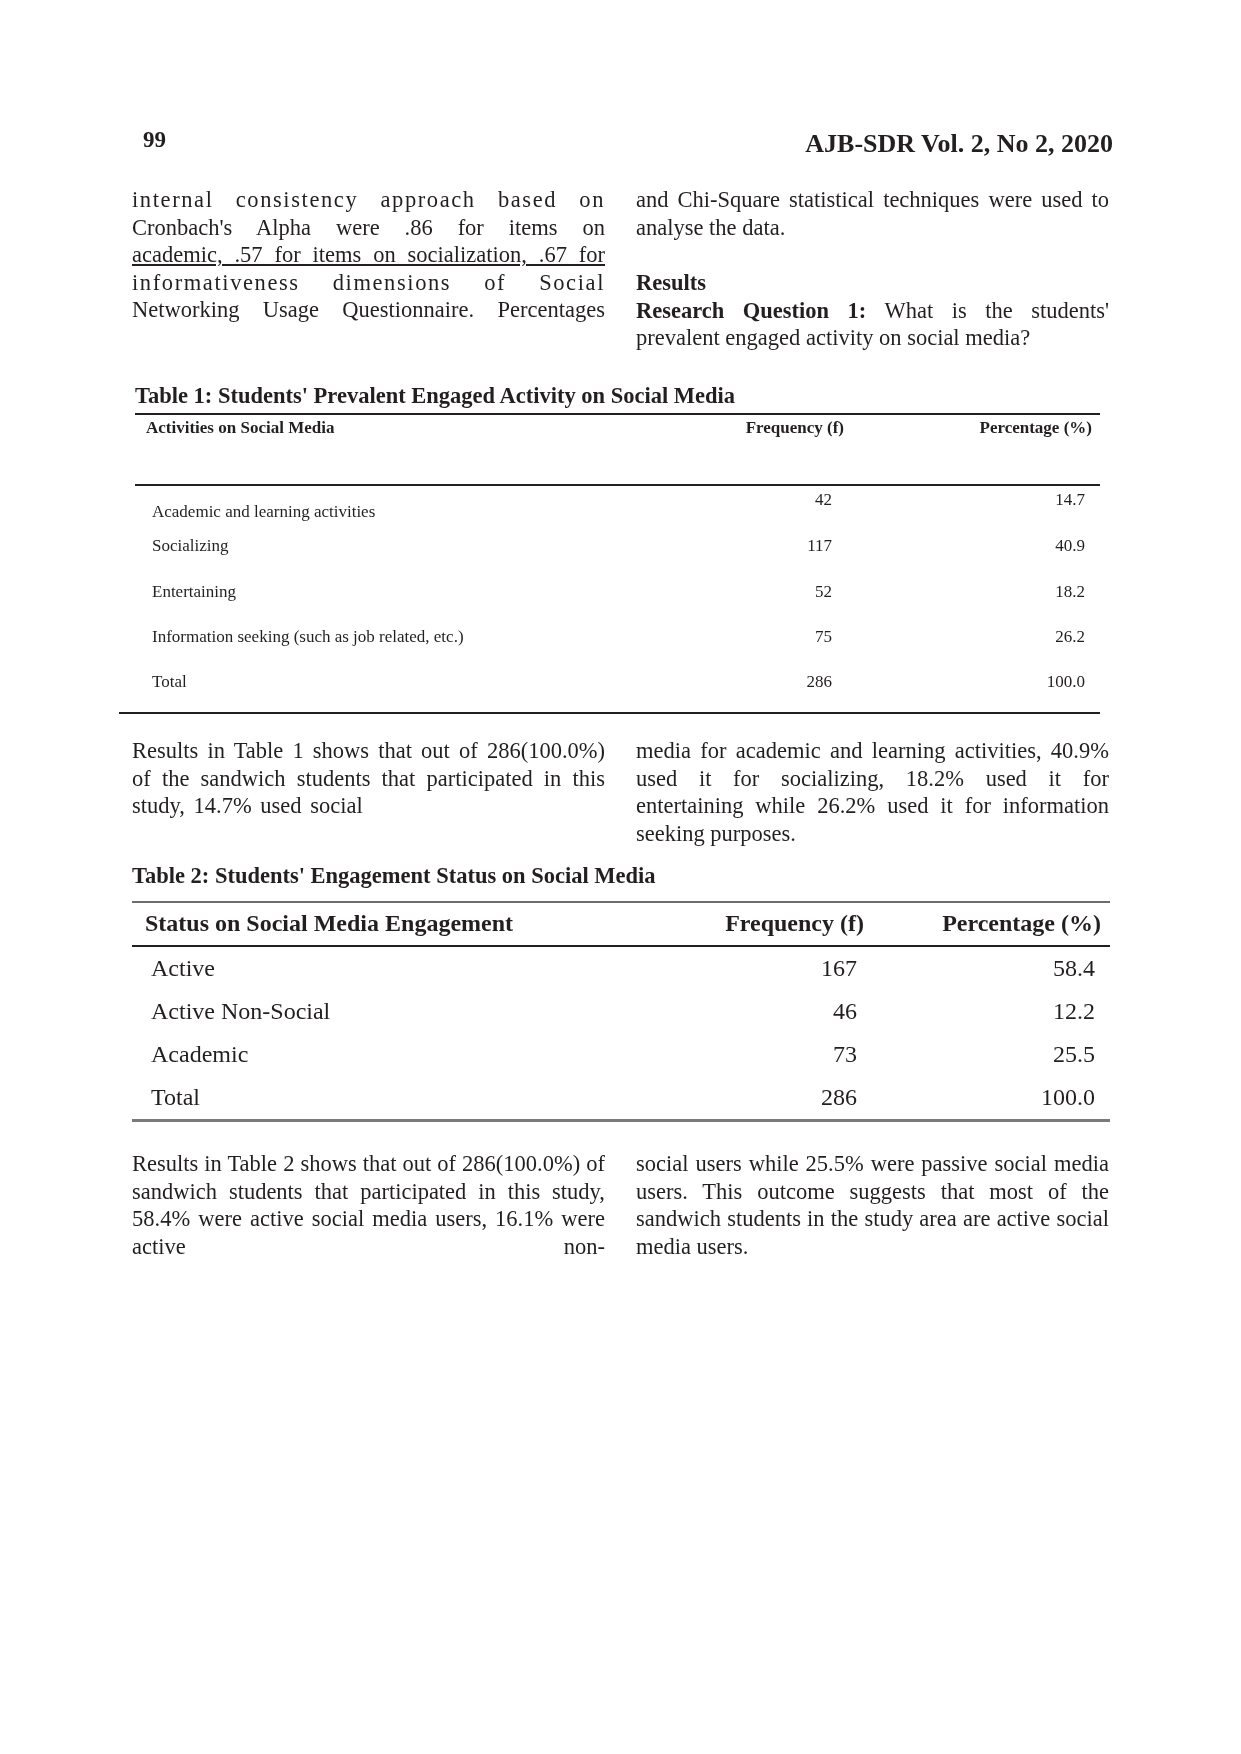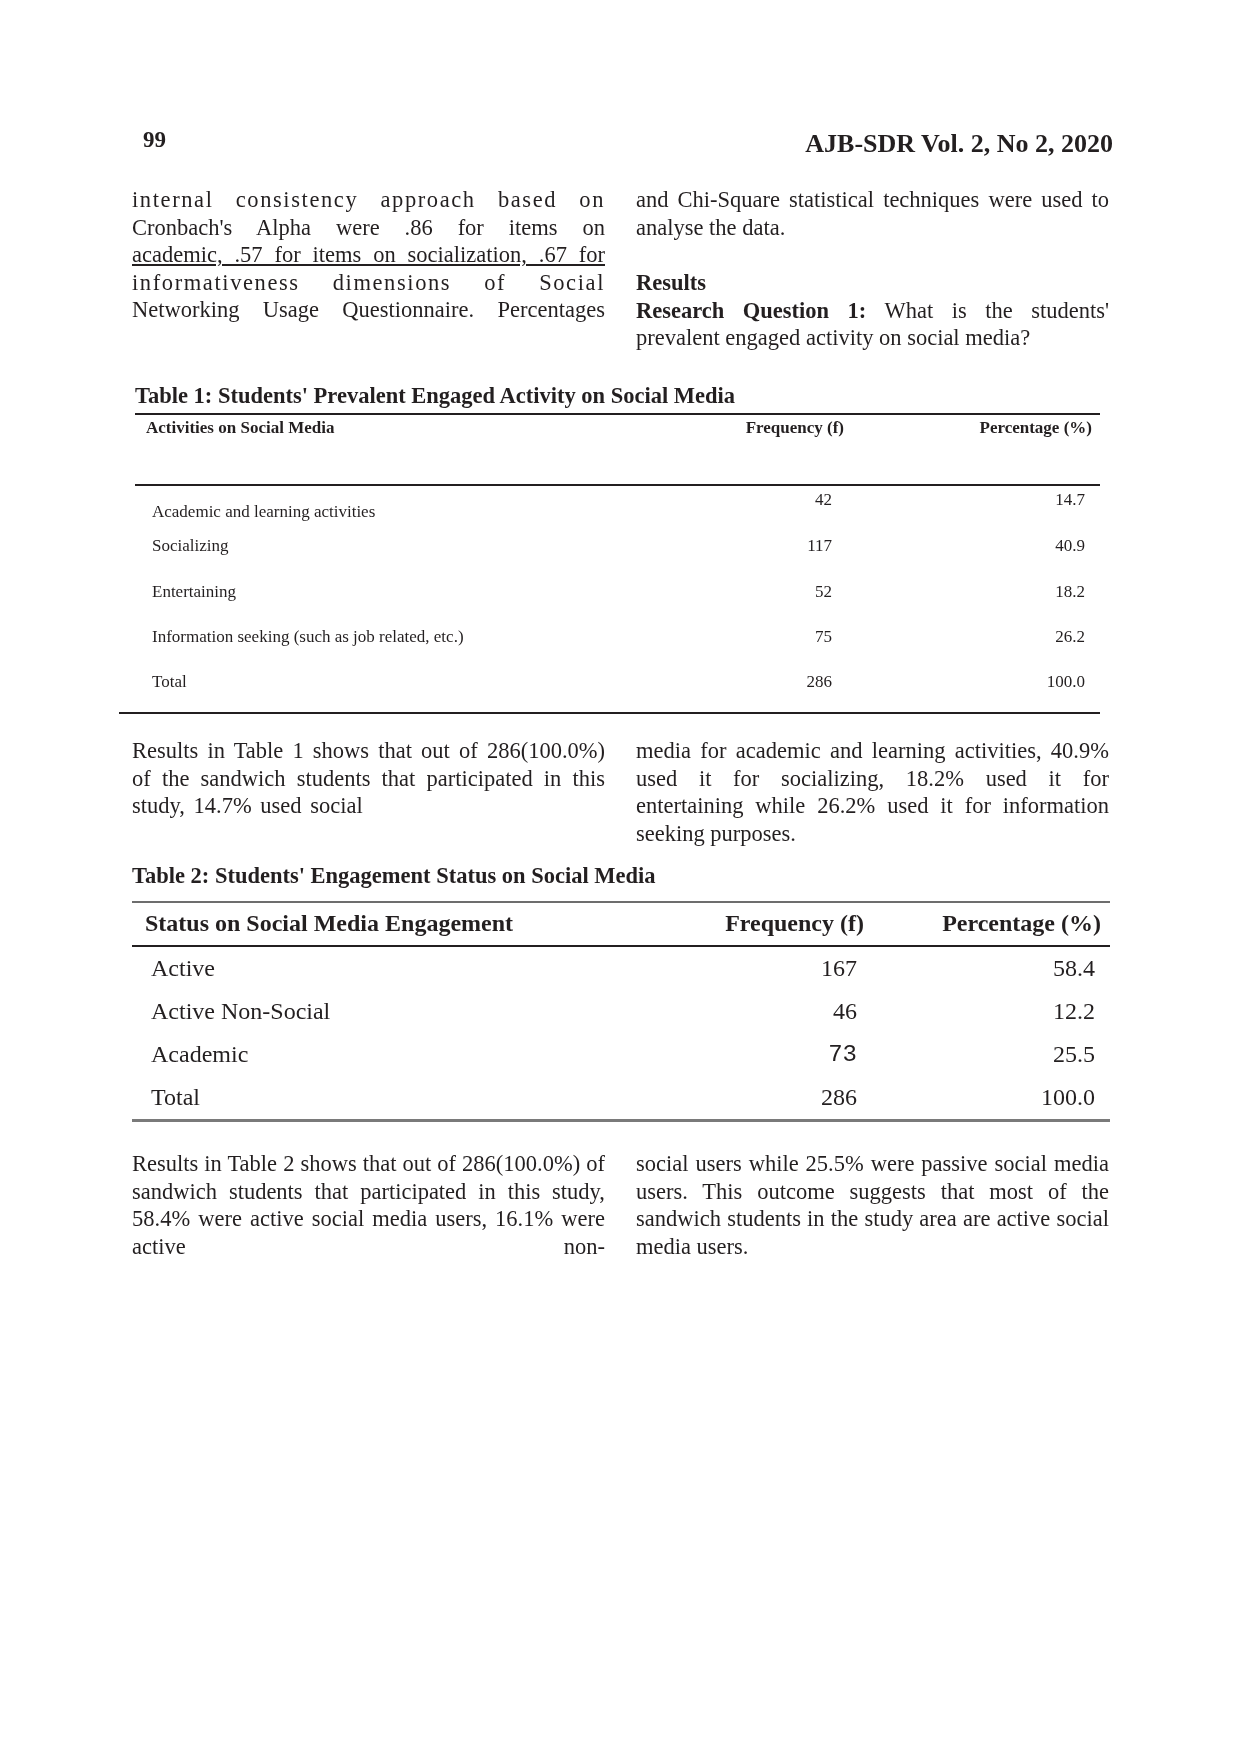--- a/index.html
+++ b/index.html
@@ -99,21 +99,21 @@
 
   <div class="cell" style="left:151px; top:955px;">Active</div>
   <div class="cell r" style="left:760px; top:955px; width:97px;">167</div>
   <div class="cell r" style="left:950px; top:955px; width:145px;">58.4</div>
 
   <div class="cell" style="left:151px; top:998px;">Active Non-Social</div>
   <div class="cell r" style="left:760px; top:998px; width:97px;">46</div>
   <div class="cell r" style="left:950px; top:998px; width:145px;">12.2</div>
 
   <div class="cell" style="left:151px; top:1041px;">Academic</div>
-  <div class="cell r" style="left:760px; top:1041px; width:97px;font-family:Liberation Mono, monospace;">73</div>
+  <div class="cell r" style="left:760px; top:1041px; width:97px;">73</div>
   <div class="cell r" style="left:950px; top:1041px; width:145px;">25.5</div>
 
   <div class="cell" style="left:151px; top:1084px;">Total</div>
   <div class="cell r" style="left:760px; top:1084px; width:97px;">286</div>
   <div class="cell r" style="left:950px; top:1084px; width:145px;">100.0</div>
 </div>
 
 <div class="col col-left" style="top:1150px;">
   <p style="text-align-last:justify;">Results in Table 2 shows that out of 286(100.0%) of sandwich students that participated in this study, 58.4% were active social media users, 16.1% were active non-</p>
 </div>

